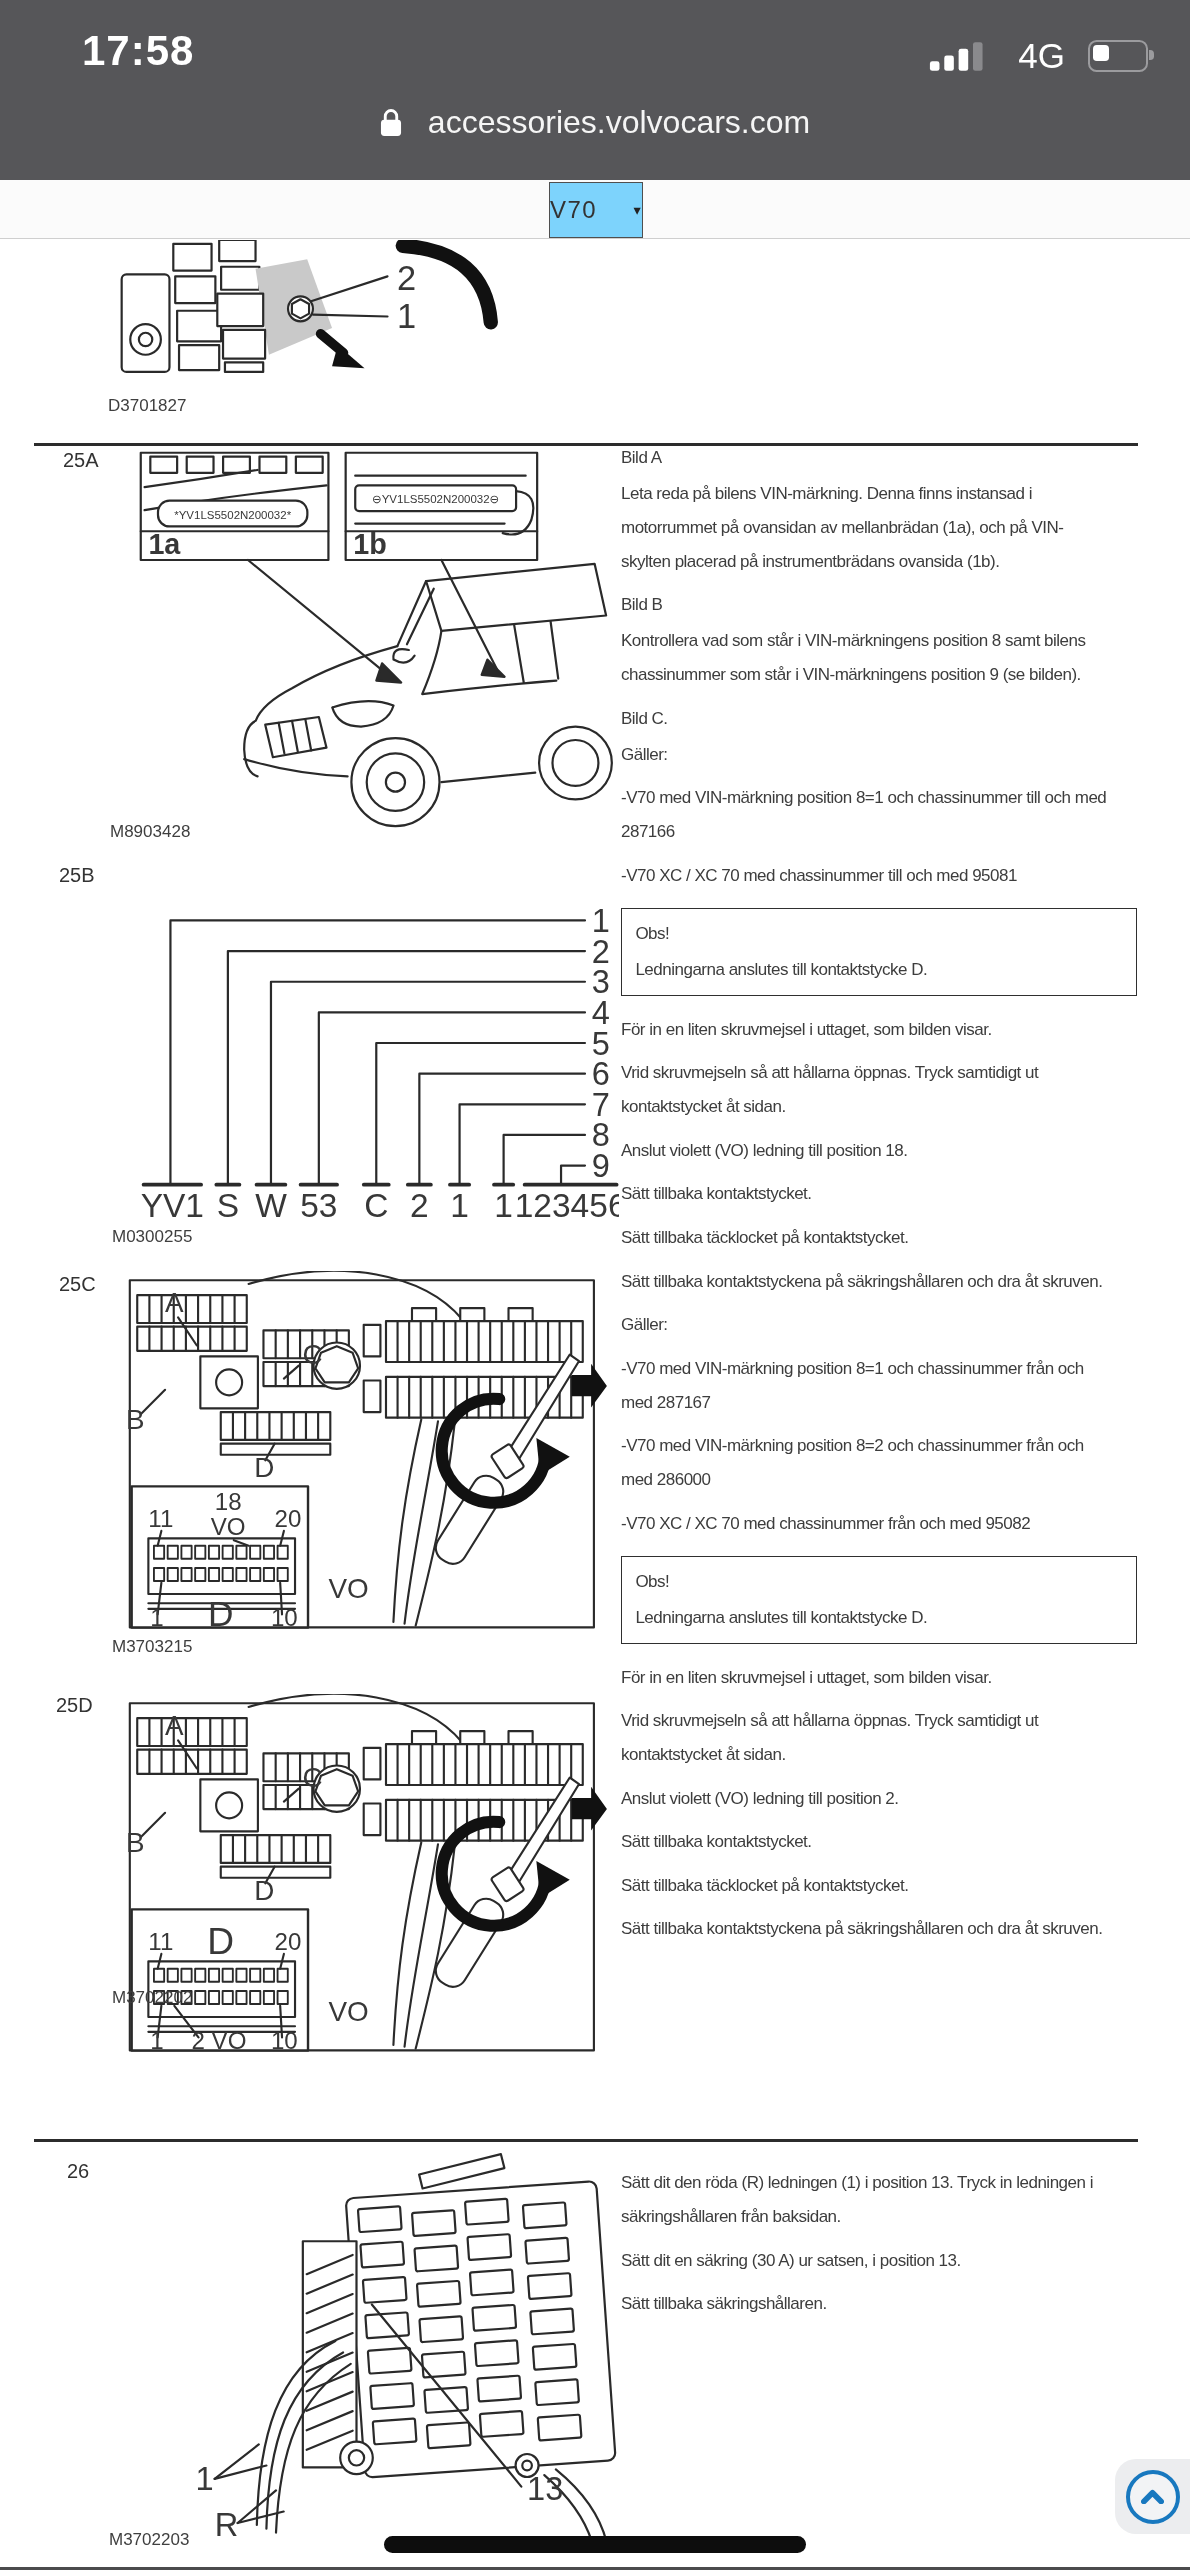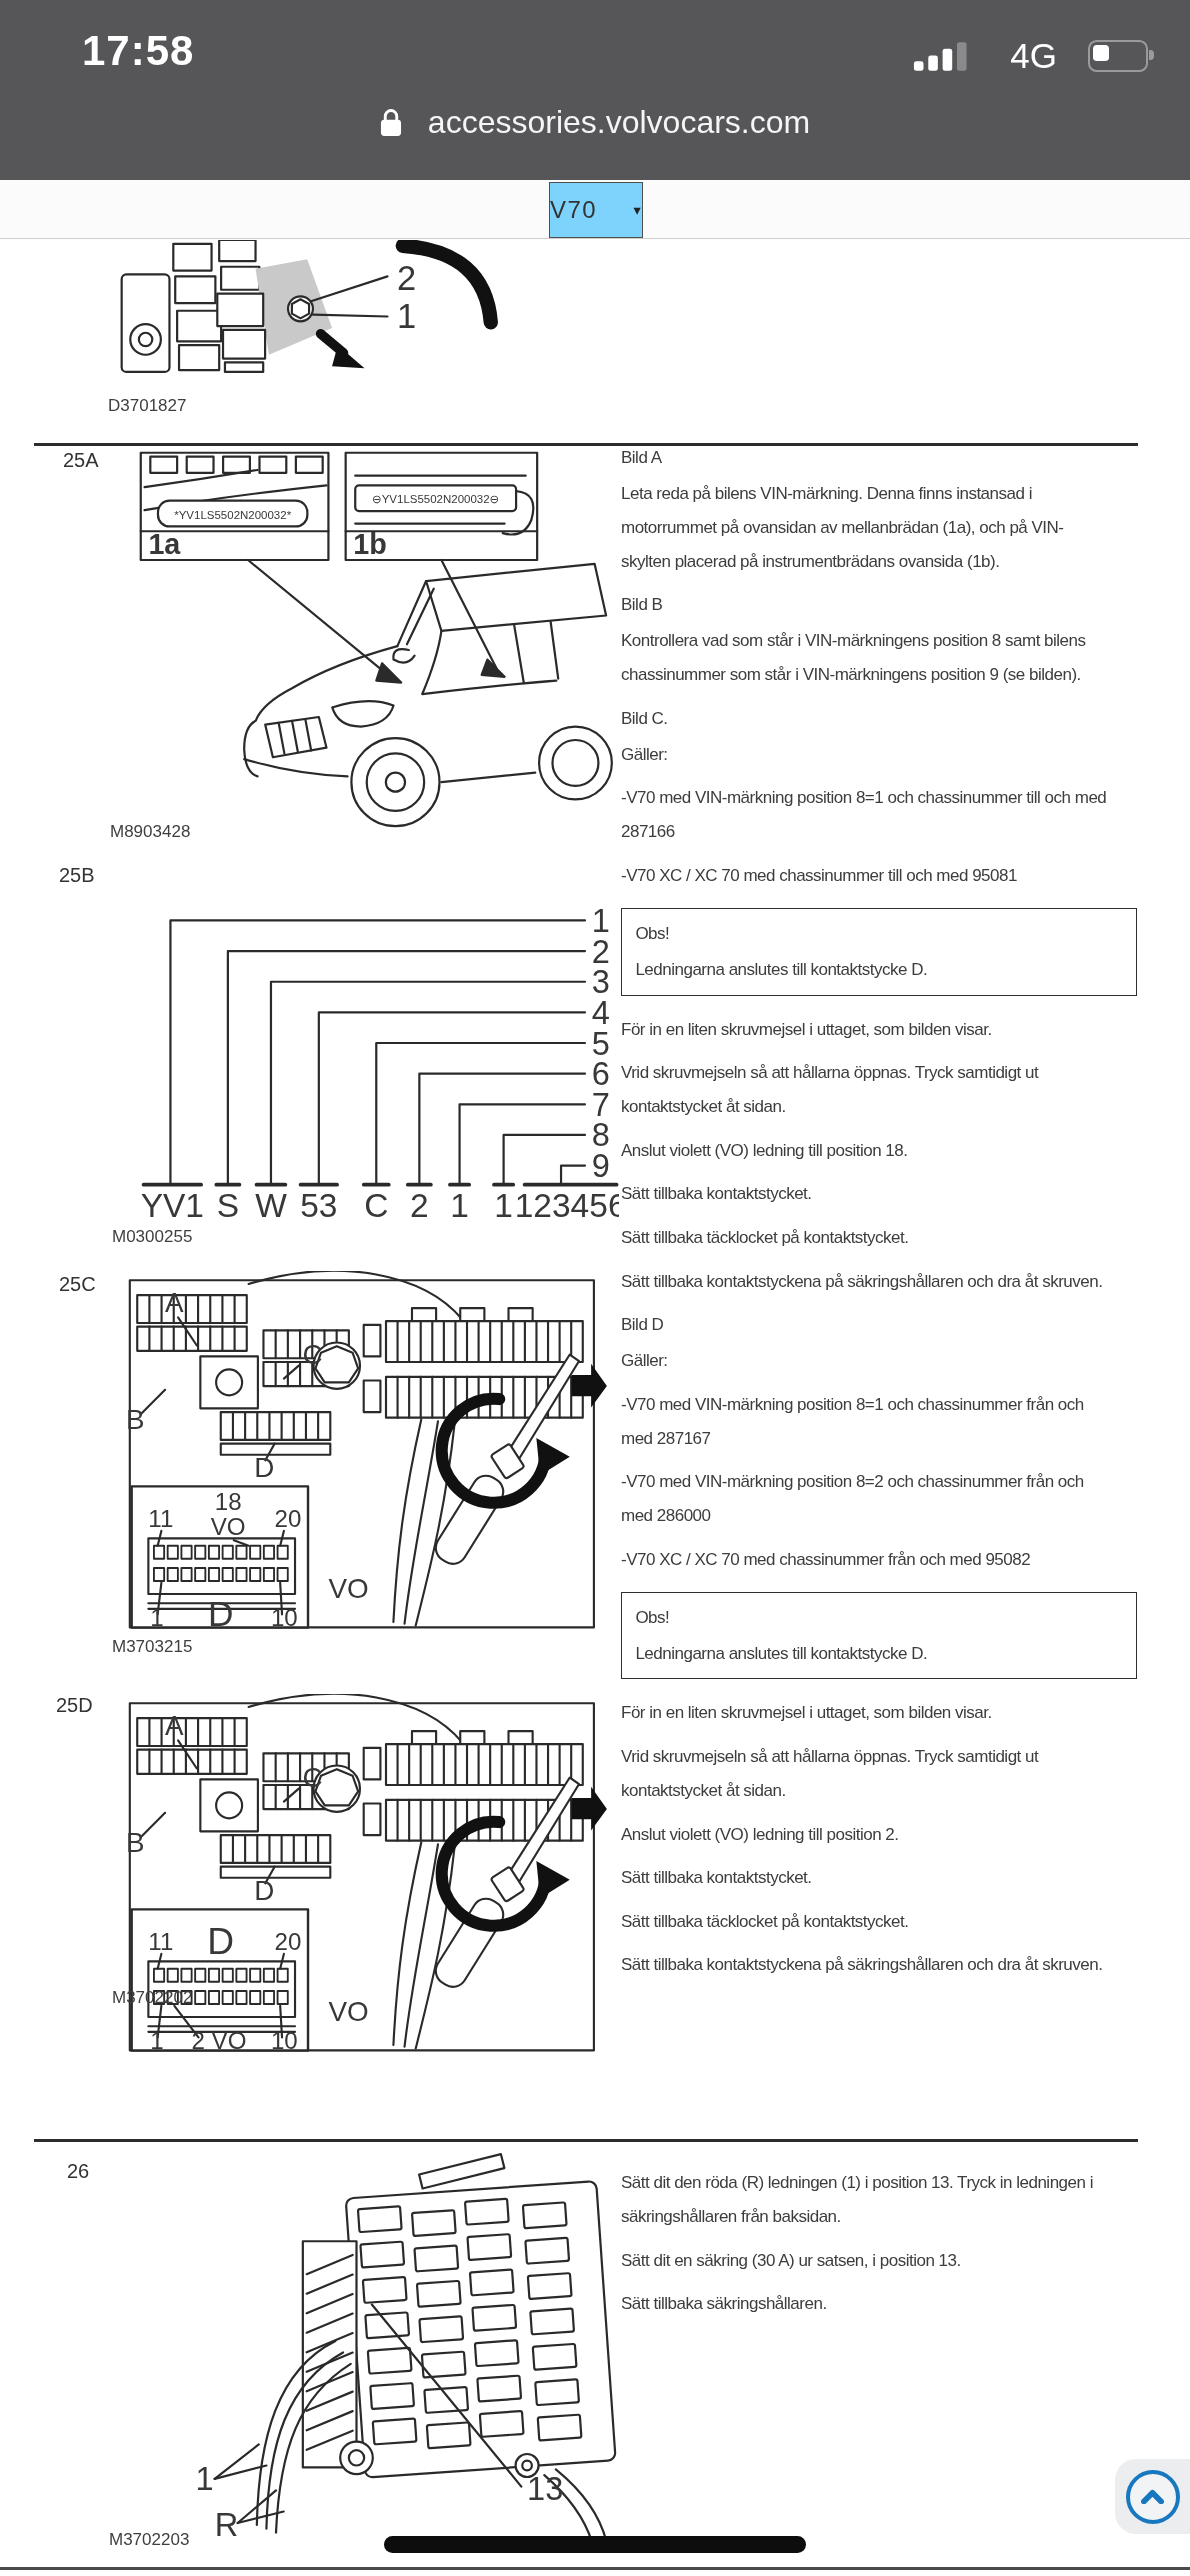--- a/index.html
+++ b/index.html
@@ -2,21 +2,21 @@
 <html><head>
 <meta charset="utf-8">
 <style>
   html,body{margin:0;padding:0}
   body{width:1190px;height:2576px;position:relative;background:#fff;
        font-family:"Liberation Sans",sans-serif;overflow:hidden}
   .abs{position:absolute}
   
   #topbar{left:0;top:0;width:1190px;height:180px;background:#565659}
   #time{left:82px;top:27px;font-size:42px;font-weight:700;color:#fff;letter-spacing:1px}
-  #indicators{right:42px;top:36px;display:flex;align-items:center;gap:31px}
+  #indicators{right:42px;top:36px;display:flex;align-items:center;gap:23px}
   #netlabel{font-size:35px;color:#fff}
   #urlrow{left:0;top:104px;width:1190px;display:flex;justify-content:center;align-items:center;gap:26px}
   #urldomain{font-size:32px;color:#f5f5f5}
   
   .batt{position:relative;width:56px;height:28px;border:2.9px solid #9b9b9e;border-radius:8.6px}
   .batt .fill{position:absolute;left:2.9px;top:2.9px;width:16.3px;height:16.3px;border-radius:3.8px;background:#fff}
   .batt .nub{position:absolute;right:-7.7px;top:7.7px;width:4.8px;height:10.5px;border-radius:0 3.8px 3.8px 0;background:#9b9b9e}
   
   #modelbar{left:0;top:180px;width:1190px;height:58px;background:#fbfbfb;border-bottom:1.9px solid #cfcfcf}
   #modelsel{position:absolute;left:549px;top:1.9px;width:92px;height:54px;background:#7dd3fc;
@@ -656,21 +656,20 @@
   <div class="obsbox">
     <p class="hd">Obs!</p>
     <p>Ledningarna anslutes till kontaktstycke D.</p>
   </div>
   <p>För in en liten skruvmejsel i uttaget, som bilden visar.</p>
   <p>Vrid skruvmejseln så att hållarna öppnas. Tryck samtidigt ut kontaktstycket åt sidan.</p>
   <p>Anslut violett (VO) ledning till position 18.</p>
   <p>Sätt tillbaka kontaktstycket.</p>
   <p>Sätt tillbaka täcklocket på kontaktstycket.</p>
   <p>Sätt tillbaka kontaktstyckena på säkringshållaren och dra åt skruven.</p>
-  <p class="hd gap">Bild D</p>
   <p>Gäller:</p>
   <p>-V70 med VIN-märkning position 8=1 och chassinummer från och med 287167</p>
   <p>-V70 med VIN-märkning position 8=2 och chassinummer från och med 286000</p>
   <p>-V70 XC / XC 70 med chassinummer från och med 95082</p>
   <div class="obsbox">
     <p class="hd">Obs!</p>
     <p>Ledningarna anslutes till kontaktstycke D.</p>
   </div>
   <p>För in en liten skruvmejsel i uttaget, som bilden visar.</p>
   <p>Vrid skruvmejseln så att hållarna öppnas. Tryck samtidigt ut kontaktstycket åt sidan.</p>

